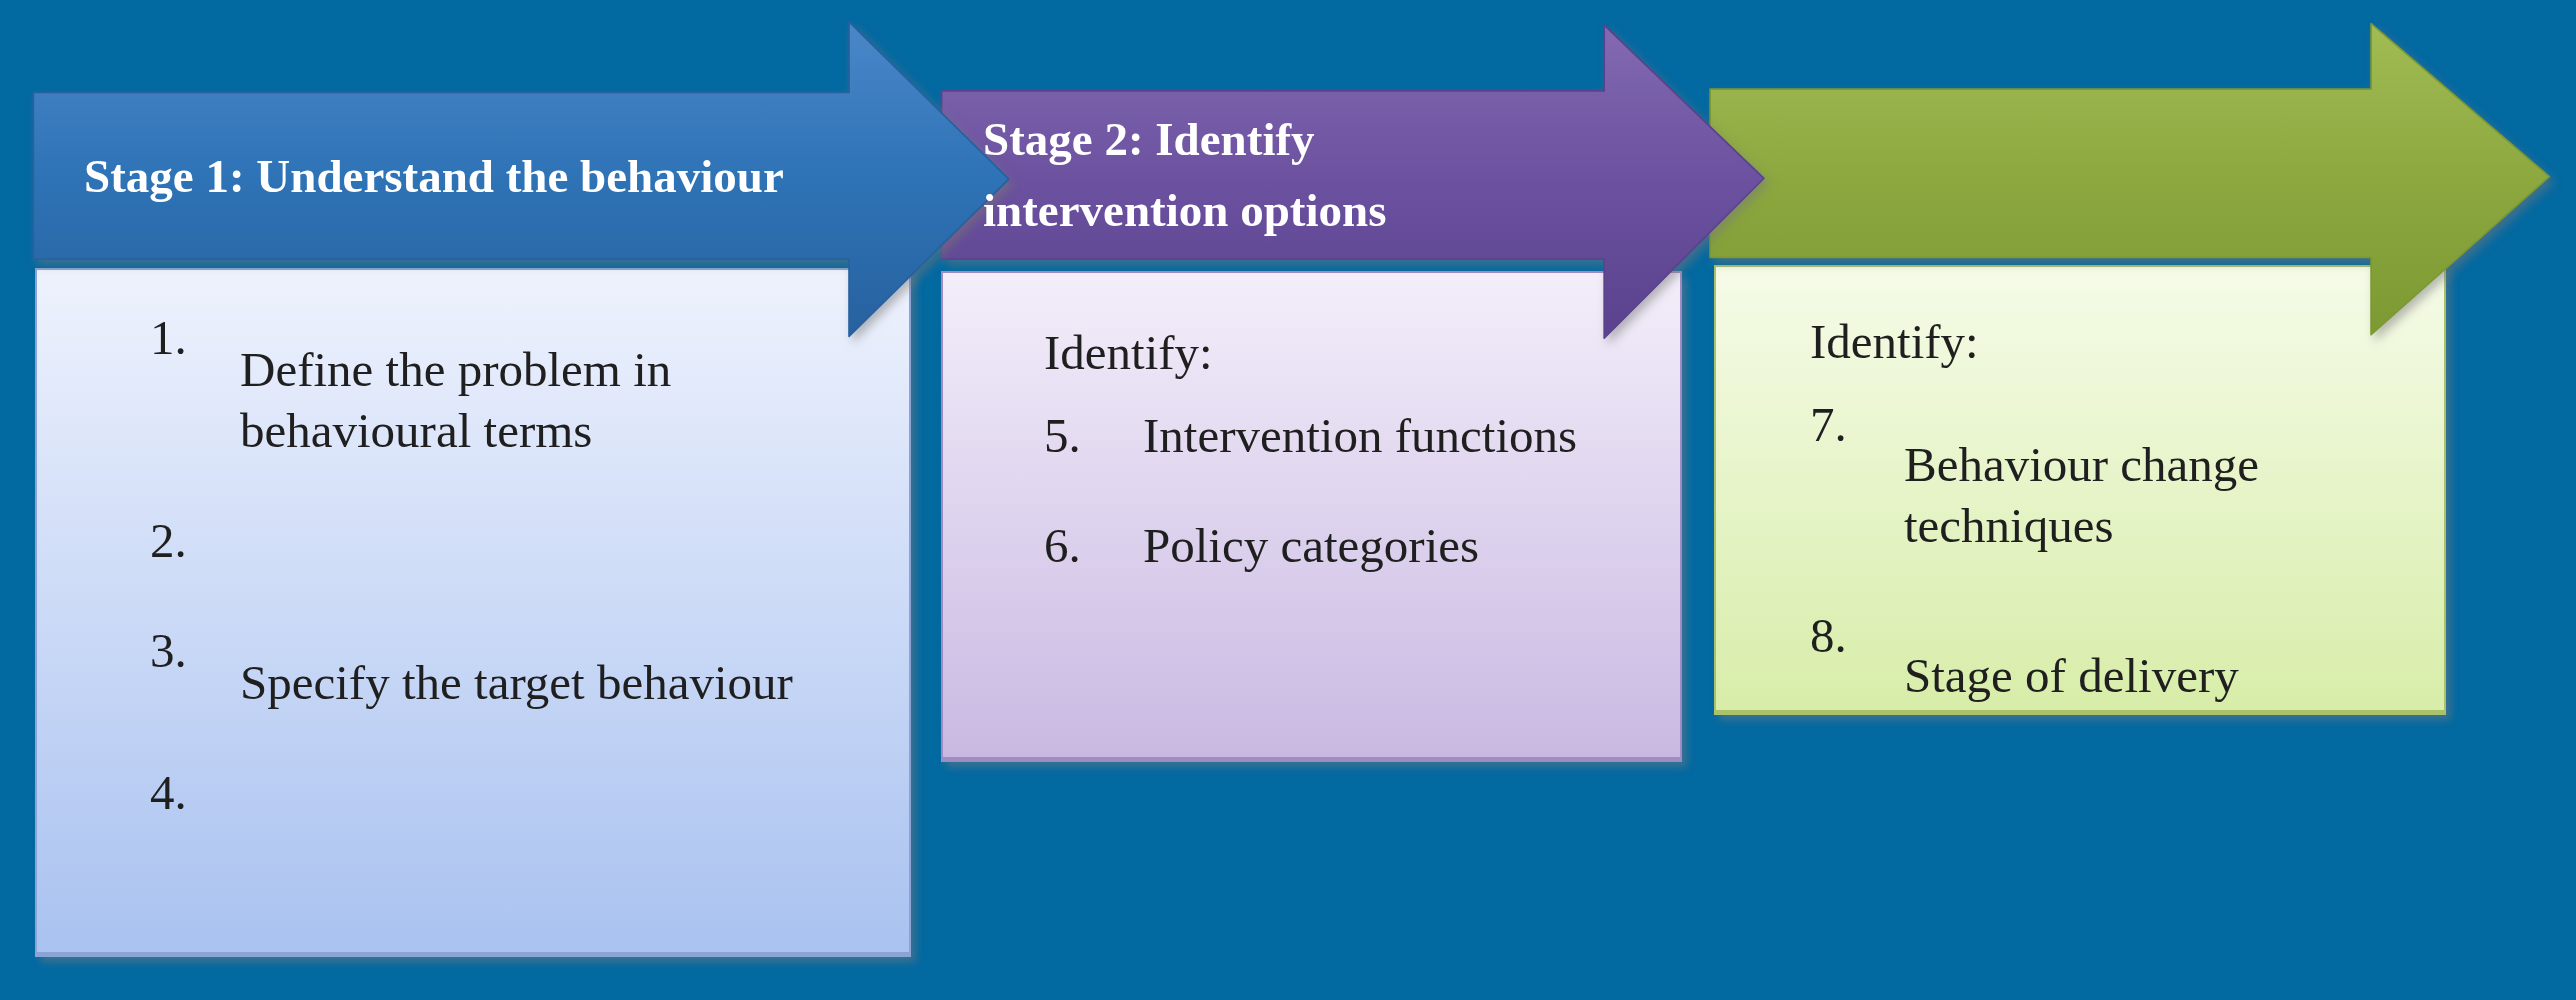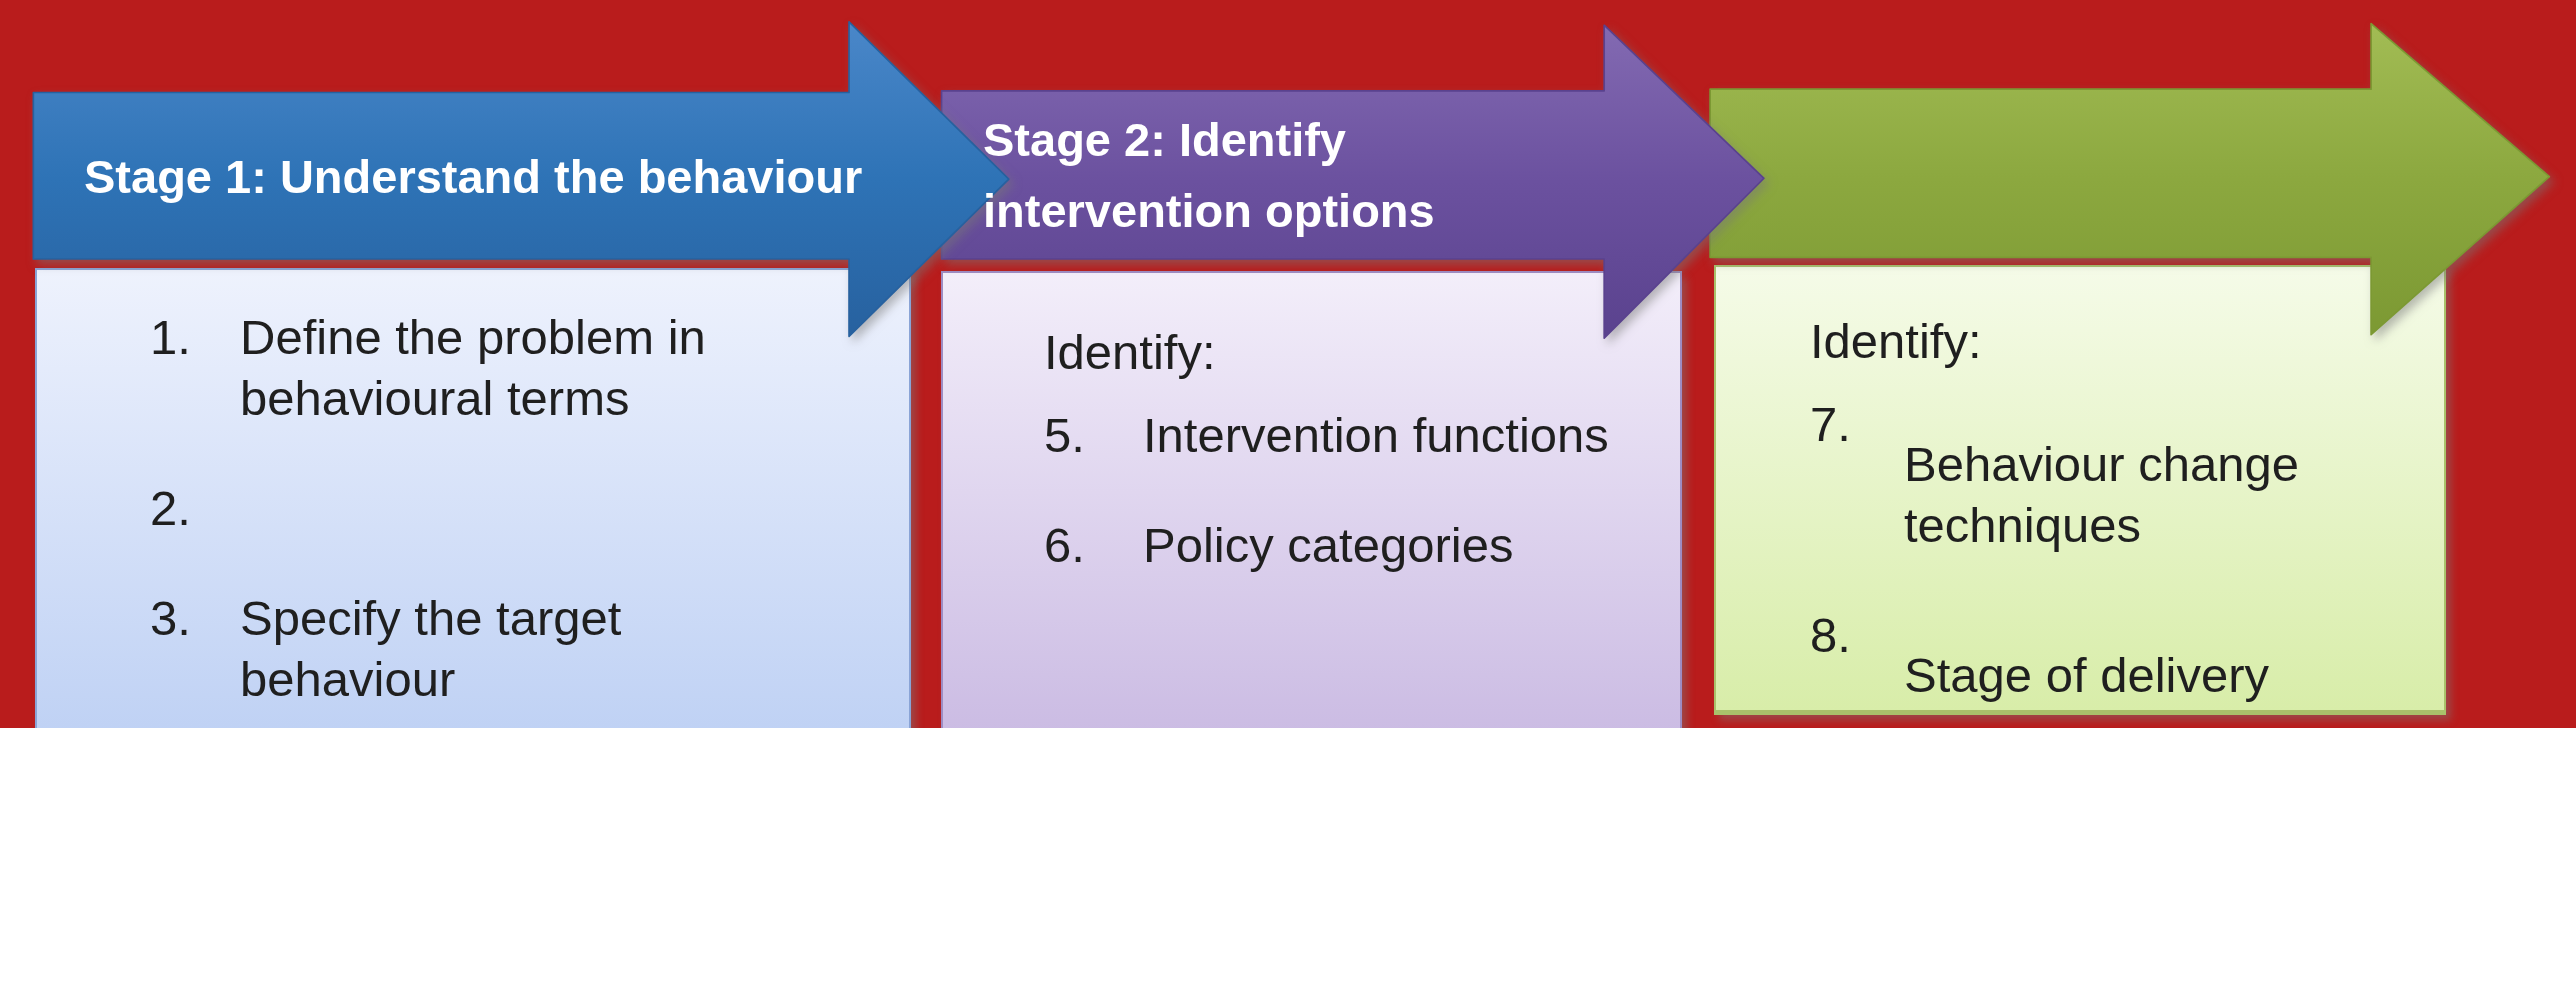--- a/index.html
+++ b/index.html
@@ -4,23 +4,24 @@
 <style>
   html, body {
     margin: 0;
     padding: 0;
     background: #ffffff;
     font-family: "Liberation Sans", sans-serif;
   }
   .canvas {
     position: relative;
     width: 2576px;
-    height: 728px;
-    background: #b91c1c;
+    height: 1000px;
+    background: #0369a1;
     overflow: hidden;
+    font-family: Liberation Serif, serif;
   }
   svg.arrow {
     position: absolute;
     left: 0;
     top: 0;
     pointer-events: none;
   }
   svg.arrow polygon {
     filter: drop-shadow(5px 6px 6px rgba(120,120,120,0.5));
   }
@@ -60,21 +61,21 @@
     padding: 0;
   }
   ol.stage-list li {
     display: flex;
     margin: 0 0 49px 0;
   }
   .item-num { flex: none; }
   .box-1 .item-num { width: 90px; }
   .box-2 .item-num { width: 99px; }
   .box-3 .item-num { width: 94px; }
-  .box-1 .item-text { width: 589px; }
+  .box-1 .item-text { width: 589px; margin-top: 32px; }
   .box-2 .item-text { width: 471px; }
   .box-3 .item-text { width: 505px; margin-top: 40px; }
   .title-1 { left: 84px;  top: 93px; height: 167px; width: 859px; }
   .title-2 { left: 983px; top: 91px; height: 168px; width: 589px; }
   .title-3 { left: 1771px; top: 89px; height: 168px; width: 673px; }
 </style>
 </head>
 <body>
 
 <div class="canvas">

